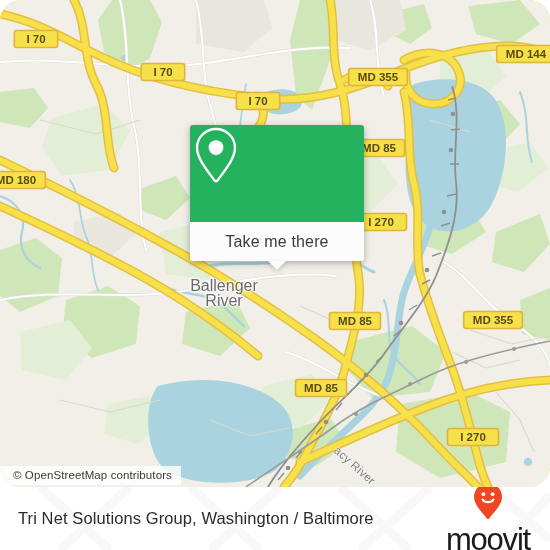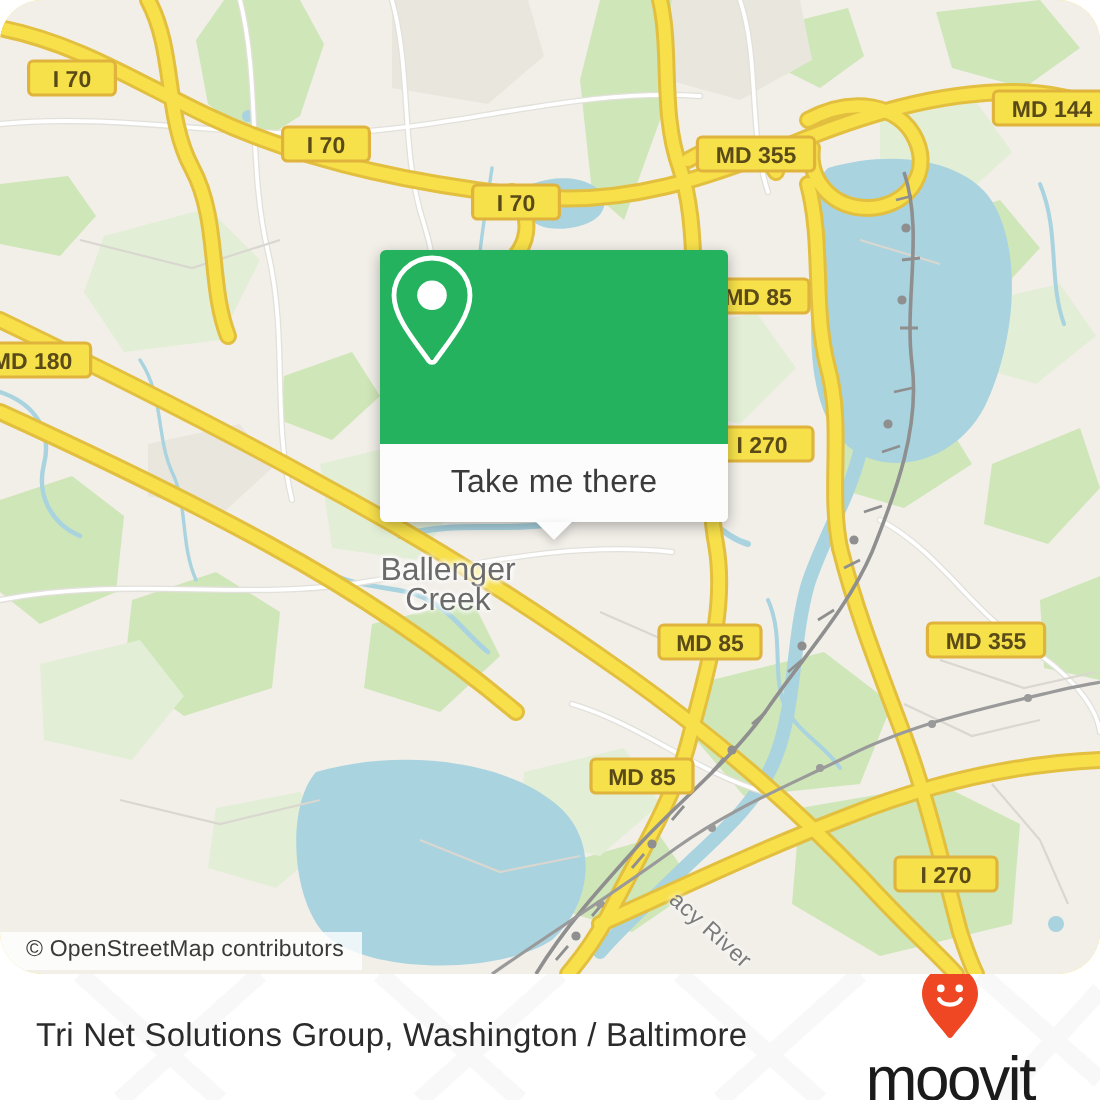--- a/index.html
+++ b/index.html
@@ -56,21 +56,21 @@
 
   
   .footer{
     position:absolute;left:0;top:487px;width:550px;height:63px;
     background:#ffffff;overflow:hidden;
   }
   .footer .wm{position:absolute;left:0;top:-487px;opacity:.055;}
   .footer-inner{
     position:relative;height:100%;
     display:flex;align-items:center;justify-content:space-between;
-    padding:0 33px 0 18px;box-sizing:border-box;
+    padding:0 20px 0 18px;box-sizing:border-box;
   }
   .footer-title{font-size:16.5px;color:#2b2b2b;letter-spacing:.1px;white-space:nowrap;}
   .brand{display:flex;align-items:center;gap:4px;flex-direction:column;}
   .brand-text{font-size:31px;color:#1b1b1b;letter-spacing:-1.2px;font-weight:400;line-height:1;}
 </style>
 </head>
 <body>
 
 <div id="app">
 
@@ -310,21 +310,21 @@
         <g>
           <rect x="447.5" y="428.5" width="51" height="17" rx="2.5" fill="#f7e14a" stroke="#e0b43c" stroke-width="1.6"></rect>
           <text x="473" y="441.3" text-anchor="middle" font-family="&quot;Liberation Sans&quot;,&quot;DejaVu Sans&quot;,sans-serif" font-size="11.5" font-weight="bold" fill="#5a4a18">I 270</text>
         </g>
       </svg>
 
     <div style="position:absolute;left:178px;top:278px;width:92px;text-align:center;
                 font-size:16px;color:#6b6b6b;line-height:15px;
                 text-shadow:0 0 3px #fff,0 0 3px #fff,0 0 3px #fff,0 0 2px #fff;">
       <div>Ballenger</div>
-      <div>Creek</div>
+      <div>River</div>
     </div>
     <div style="position:absolute;left:340px;top:444px;font-size:11.5px;color:#7b7b7b;
                 transform:rotate(42deg);transform-origin:left top;letter-spacing:.3px;
                 text-shadow:0 0 3px #fff,0 0 3px #fff;">
       <span>acy River</span>
     </div>
 
     <div class="attrib">
       <span>© OpenStreetMap contributors</span>
     </div>

